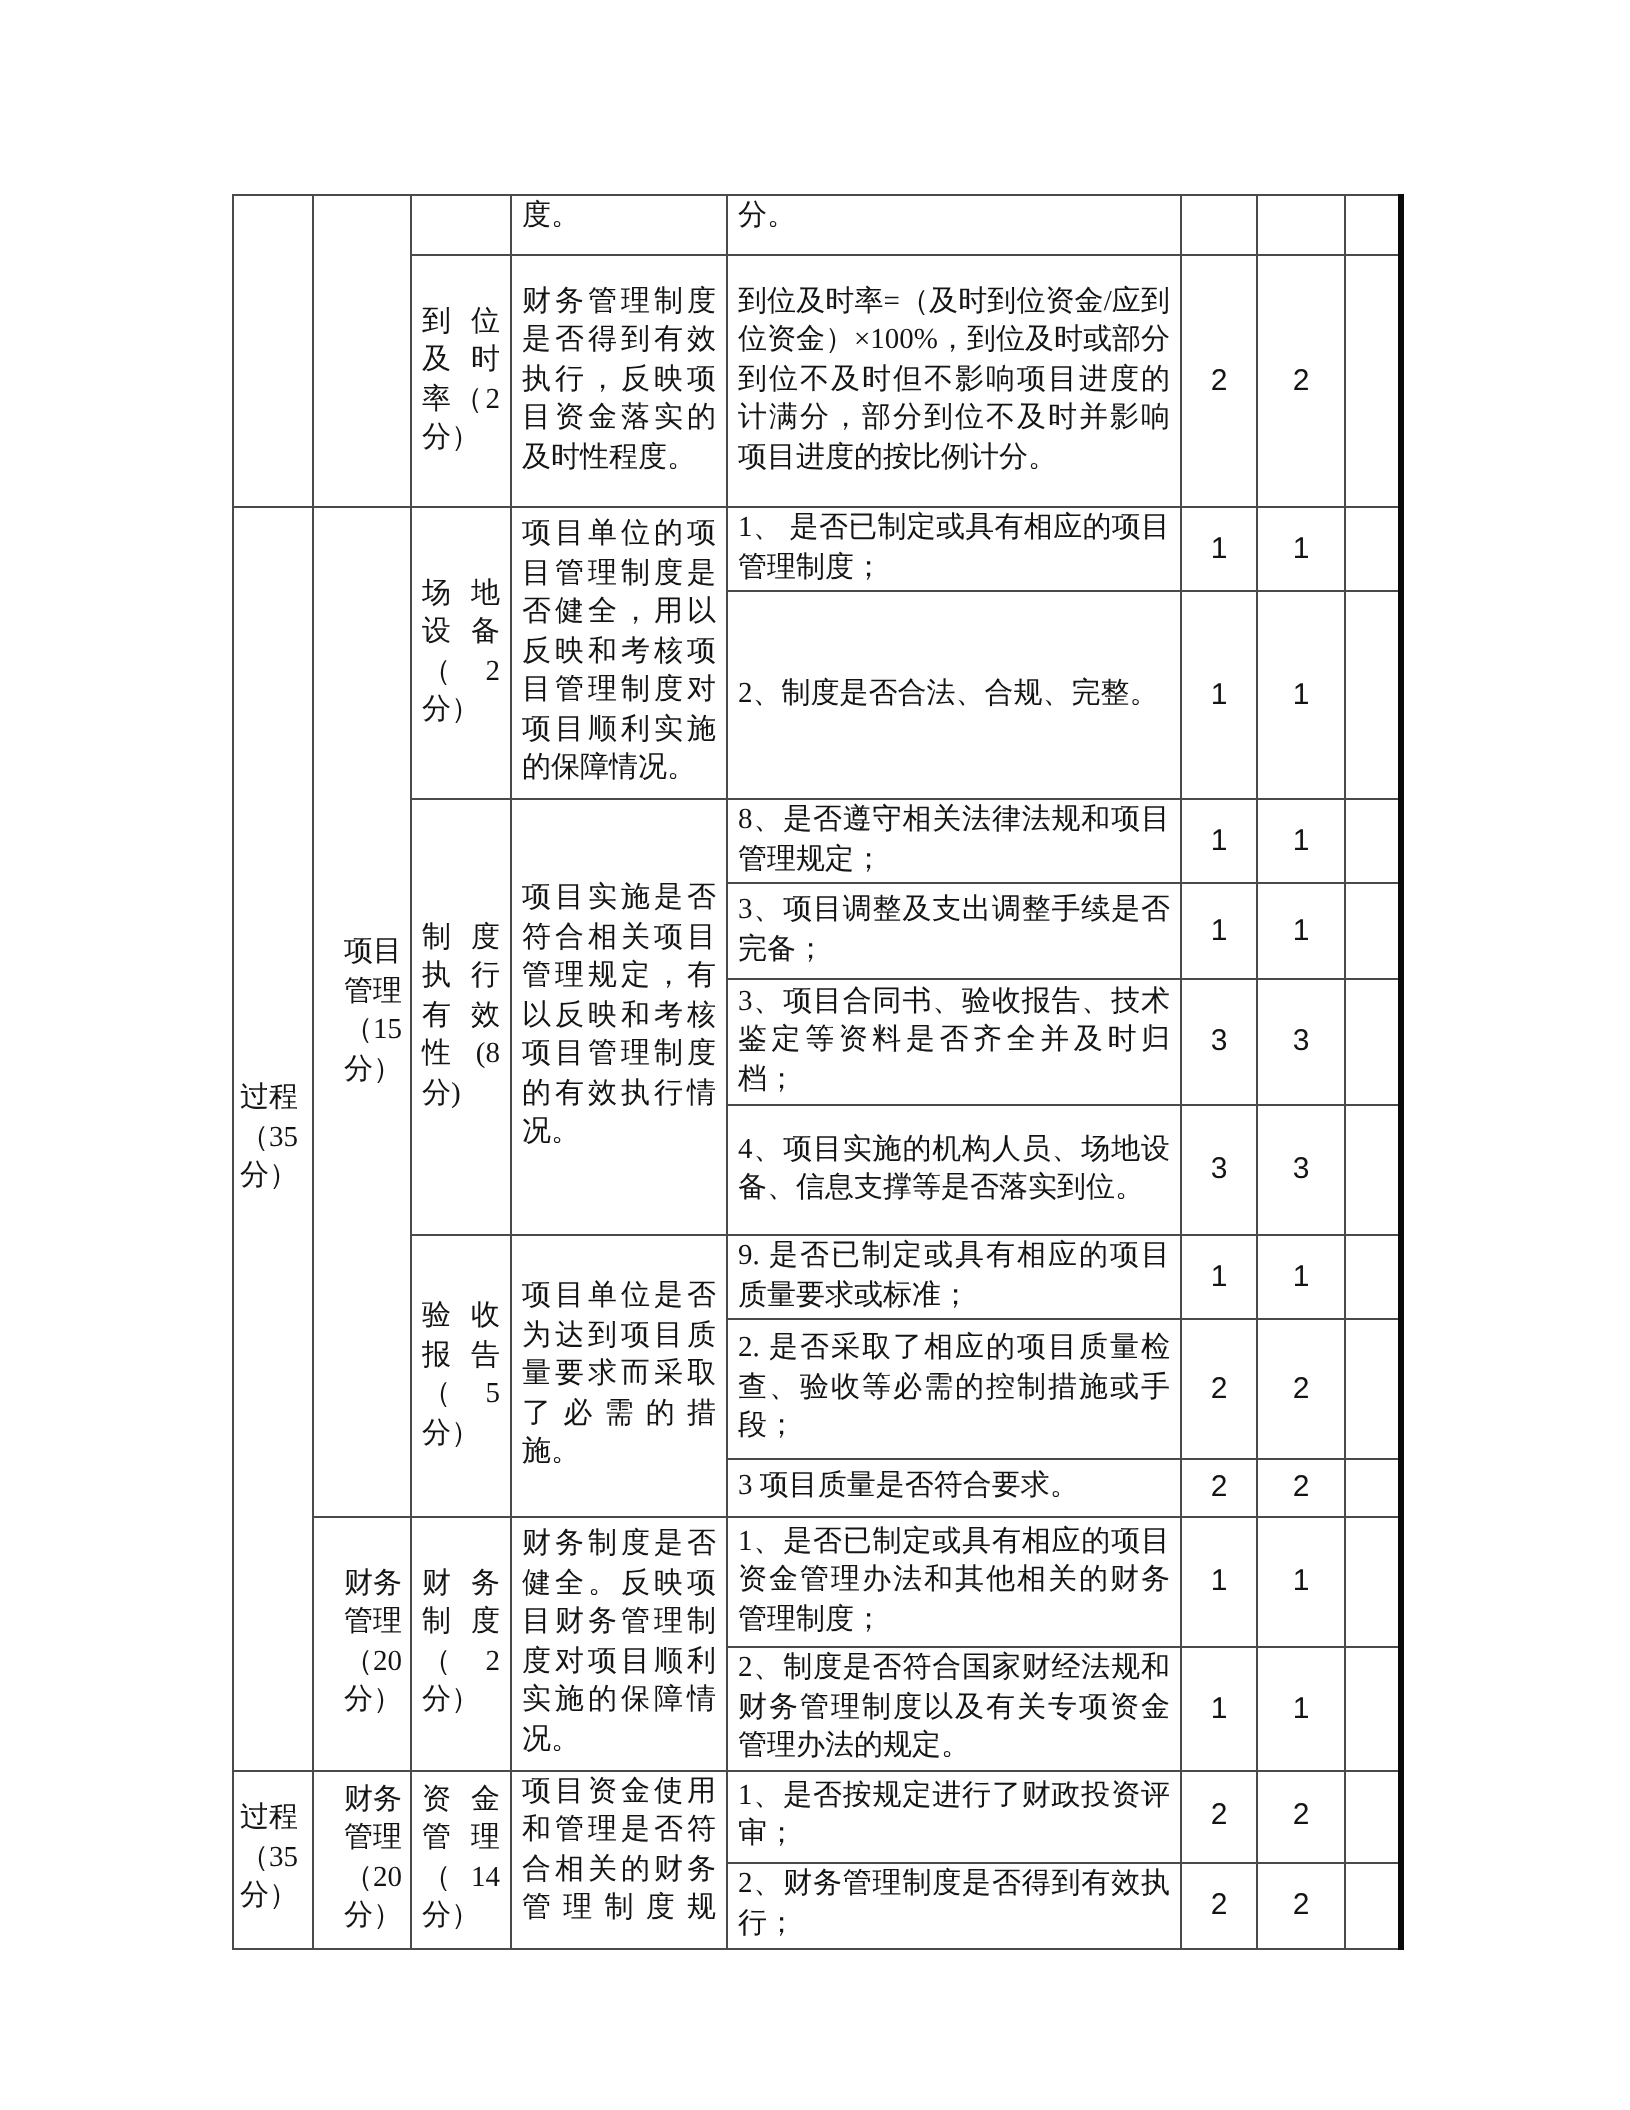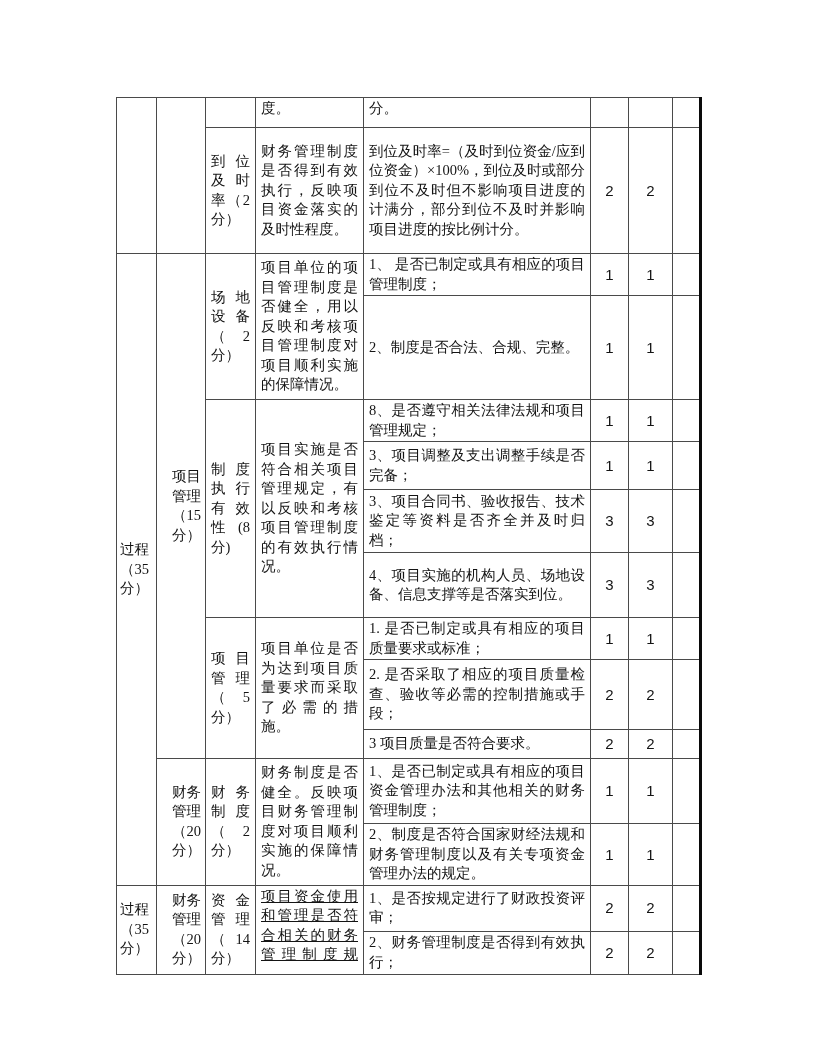--- a/index.html
+++ b/index.html
@@ -13,21 +13,21 @@
      font-size:14.5px;line-height:19.5px;padding:1px 4px;
      word-break:break-all;}
   td.lv1{padding:1px 3px;text-align:left;font-family:Liberation Serif, serif;}
   td.lv2{padding:1px 4px;text-align:right;}
   td.lv3{padding:1px 5px;text-align:justify;}
   td.desc{text-align:justify;padding:1px 5px;}
   td.crit{text-align:justify;padding:1px 5px;}
   td.score{text-align:center;font-family:"Liberation Sans","DejaVu Sans",sans-serif;
            font-size:15px;padding:0;}
   td.vtop{vertical-align:top;}
-  td.jlast{text-align-last:justify;text-decoration:underline;}
+  td.jlast{text-align-last:justify;}
 </style>
 </head>
 <body>
 
 <div class="sheet">
   <table class="eval">
     <colgroup>
       <col style="width:40px">
         <col style="width:49px">
         <col style="width:50px">
@@ -97,23 +97,23 @@
       <td></td>
     </tr>
     <tr style="height:65px">
       <td class="crit">4、项目实施的机构人员、场地设备、信息支撑等是否落实到位。</td>
       <td class="score">3</td>
       <td class="score">3</td>
       <td></td>
     </tr>
 
     <tr style="height:35px">
-      <td class="lv3" rowspan="3">项目管理（5分）</td>
+      <td class="lv3" rowspan="3">验收报告（5分）</td>
       <td class="desc" rowspan="3">项目单位是否为达到项目质量要求而采取了必需的措施。</td>
-      <td class="crit">1. 是否已制定或具有相应的项目质量要求或标准；</td>
+      <td class="crit">9. 是否已制定或具有相应的项目质量要求或标准；</td>
       <td class="score">1</td>
       <td class="score">1</td>
       <td></td>
     </tr>
     <tr style="height:70px">
       <td class="crit">2. 是否采取了相应的项目质量检查、验收等必需的控制措施或手段；</td>
       <td class="score">2</td>
       <td class="score">2</td>
       <td></td>
     </tr>

